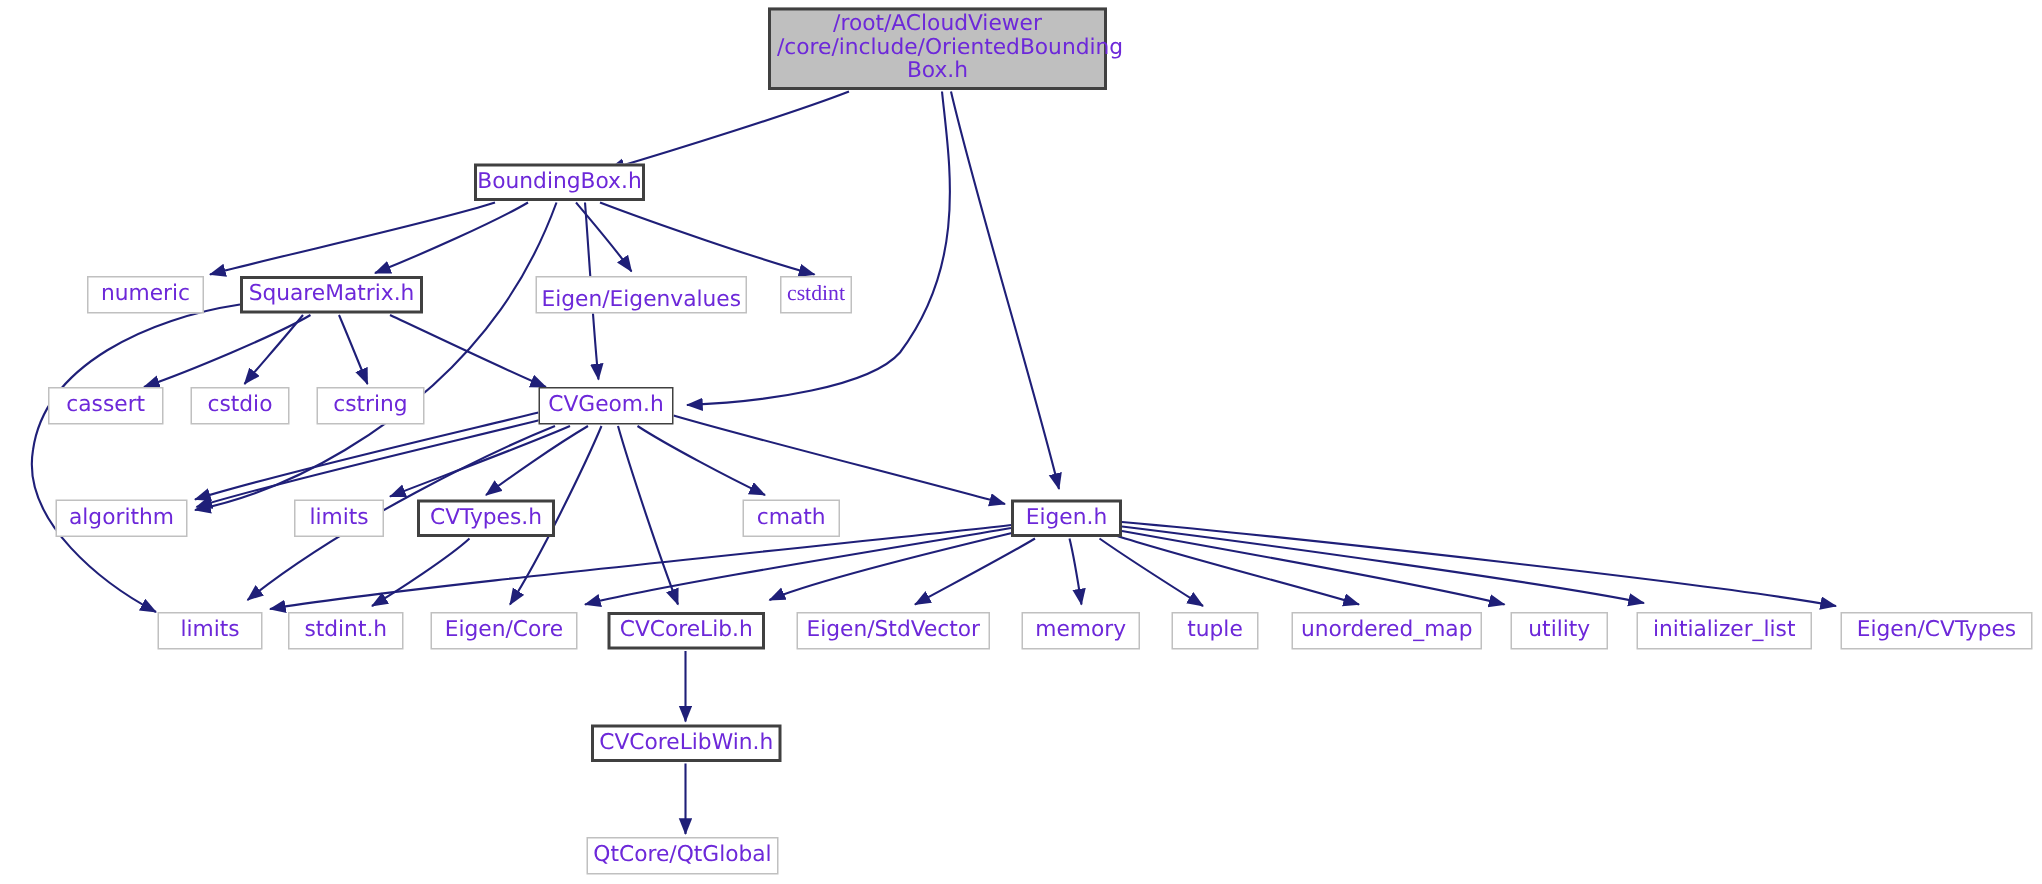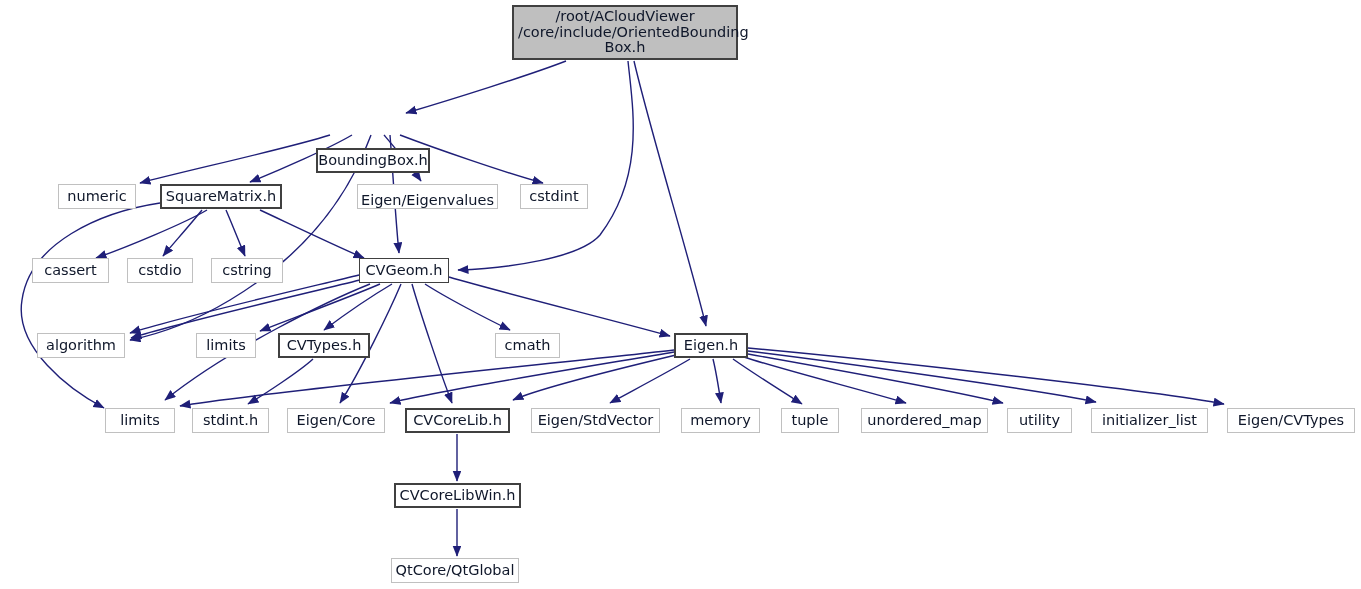--- a/index.html
+++ b/index.html
@@ -24,21 +24,21 @@
   }
   .node {
     position: absolute;
     box-sizing: border-box;
     display: flex;
     align-items: center;
     justify-content: center;
     text-align: center;
     background: #ffffff;
     border: 1px solid #c0c0c0;
-    color: #0f172a;
+    color: #6d28d9;
     font-size: 14.5px;
     line-height: 15.5px;
     white-space: pre-line;
     z-index: 2;
   }
   .node.header {
     border: 1px solid #404040;
   }
   .node.clickable {
     border: 2px solid #404040;
@@ -101,25 +101,25 @@
         <path d="M 748,348 C 860,358 1150,390 1224,404" fill="none" stroke="#1f1f78" stroke-width="1.4" marker-end="url(#arrowhead)"></path>
         <path d="M 457,434 C 457,448 457,468 457,481" fill="none" stroke="#1f1f78" stroke-width="1.4" marker-end="url(#arrowhead)"></path>
         <path d="M 457,509 C 457,523 457,543 457,556" fill="none" stroke="#1f1f78" stroke-width="1.4" marker-end="url(#arrowhead)"></path>
       </g>
   </svg>
 
   <div id="node-layer">
       <div class="node root" style="left: 512px; top: 5px; width: 226px; height: 55px;"><span class="node-label">/root/ACloudViewer
 /core/include/OrientedBounding
 Box.h</span></div>
-      <div class="node clickable" style="left: 316px; top: 109px; width: 114px; height: 25px; margin-top: 39px;"><span class="node-label">BoundingBox.h</span></div>
+      <div class="node clickable" style="left: 316px; top: 109px; width: 114px; height: 25px;"><span class="node-label">BoundingBox.h</span></div>
       <div class="node plain" style="left: 58px; top: 184px; width: 78px; height: 25px;"><span class="node-label">numeric</span></div>
       <div class="node clickable" style="left: 160px; top: 184px; width: 122px; height: 25px;"><span class="node-label">SquareMatrix.h</span></div>
       <div class="node plain" style="left: 357px; top: 184px; width: 141px; height: 25px; align-items: flex-end;"><span class="node-label">Eigen/Eigenvalues</span></div>
-      <div class="node plain" style="left: 520px; top: 184px; width: 68px; height: 25px;"><span class="node-label">cstdint</span></div>
+      <div class="node plain" style="left: 520px; top: 184px; width: 48px; height: 25px; font-family: Liberation Serif, serif;"><span class="node-label">cstdint</span></div>
       <div class="node plain" style="left: 32px; top: 258px; width: 77px; height: 25px;"><span class="node-label">cassert</span></div>
       <div class="node plain" style="left: 127px; top: 258px; width: 66px; height: 25px;"><span class="node-label">cstdio</span></div>
       <div class="node plain" style="left: 211px; top: 258px; width: 72px; height: 25px;"><span class="node-label">cstring</span></div>
       <div class="node header" style="left: 359px; top: 258px; width: 90px; height: 25px;"><span class="node-label">CVGeom.h</span></div>
       <div class="node plain" style="left: 37px; top: 333px; width: 88px; height: 25px;"><span class="node-label">algorithm</span></div>
       <div class="node plain" style="left: 196px; top: 333px; width: 60px; height: 25px;"><span class="node-label">limits</span></div>
       <div class="node clickable" style="left: 278px; top: 333px; width: 92px; height: 25px;"><span class="node-label">CVTypes.h</span></div>
       <div class="node plain" style="left: 495px; top: 333px; width: 65px; height: 25px;"><span class="node-label">cmath</span></div>
       <div class="node clickable" style="left: 674px; top: 333px; width: 74px; height: 25px;"><span class="node-label">Eigen.h</span></div>
       <div class="node plain" style="left: 105px; top: 408px; width: 70px; height: 25px;"><span class="node-label">limits</span></div>

